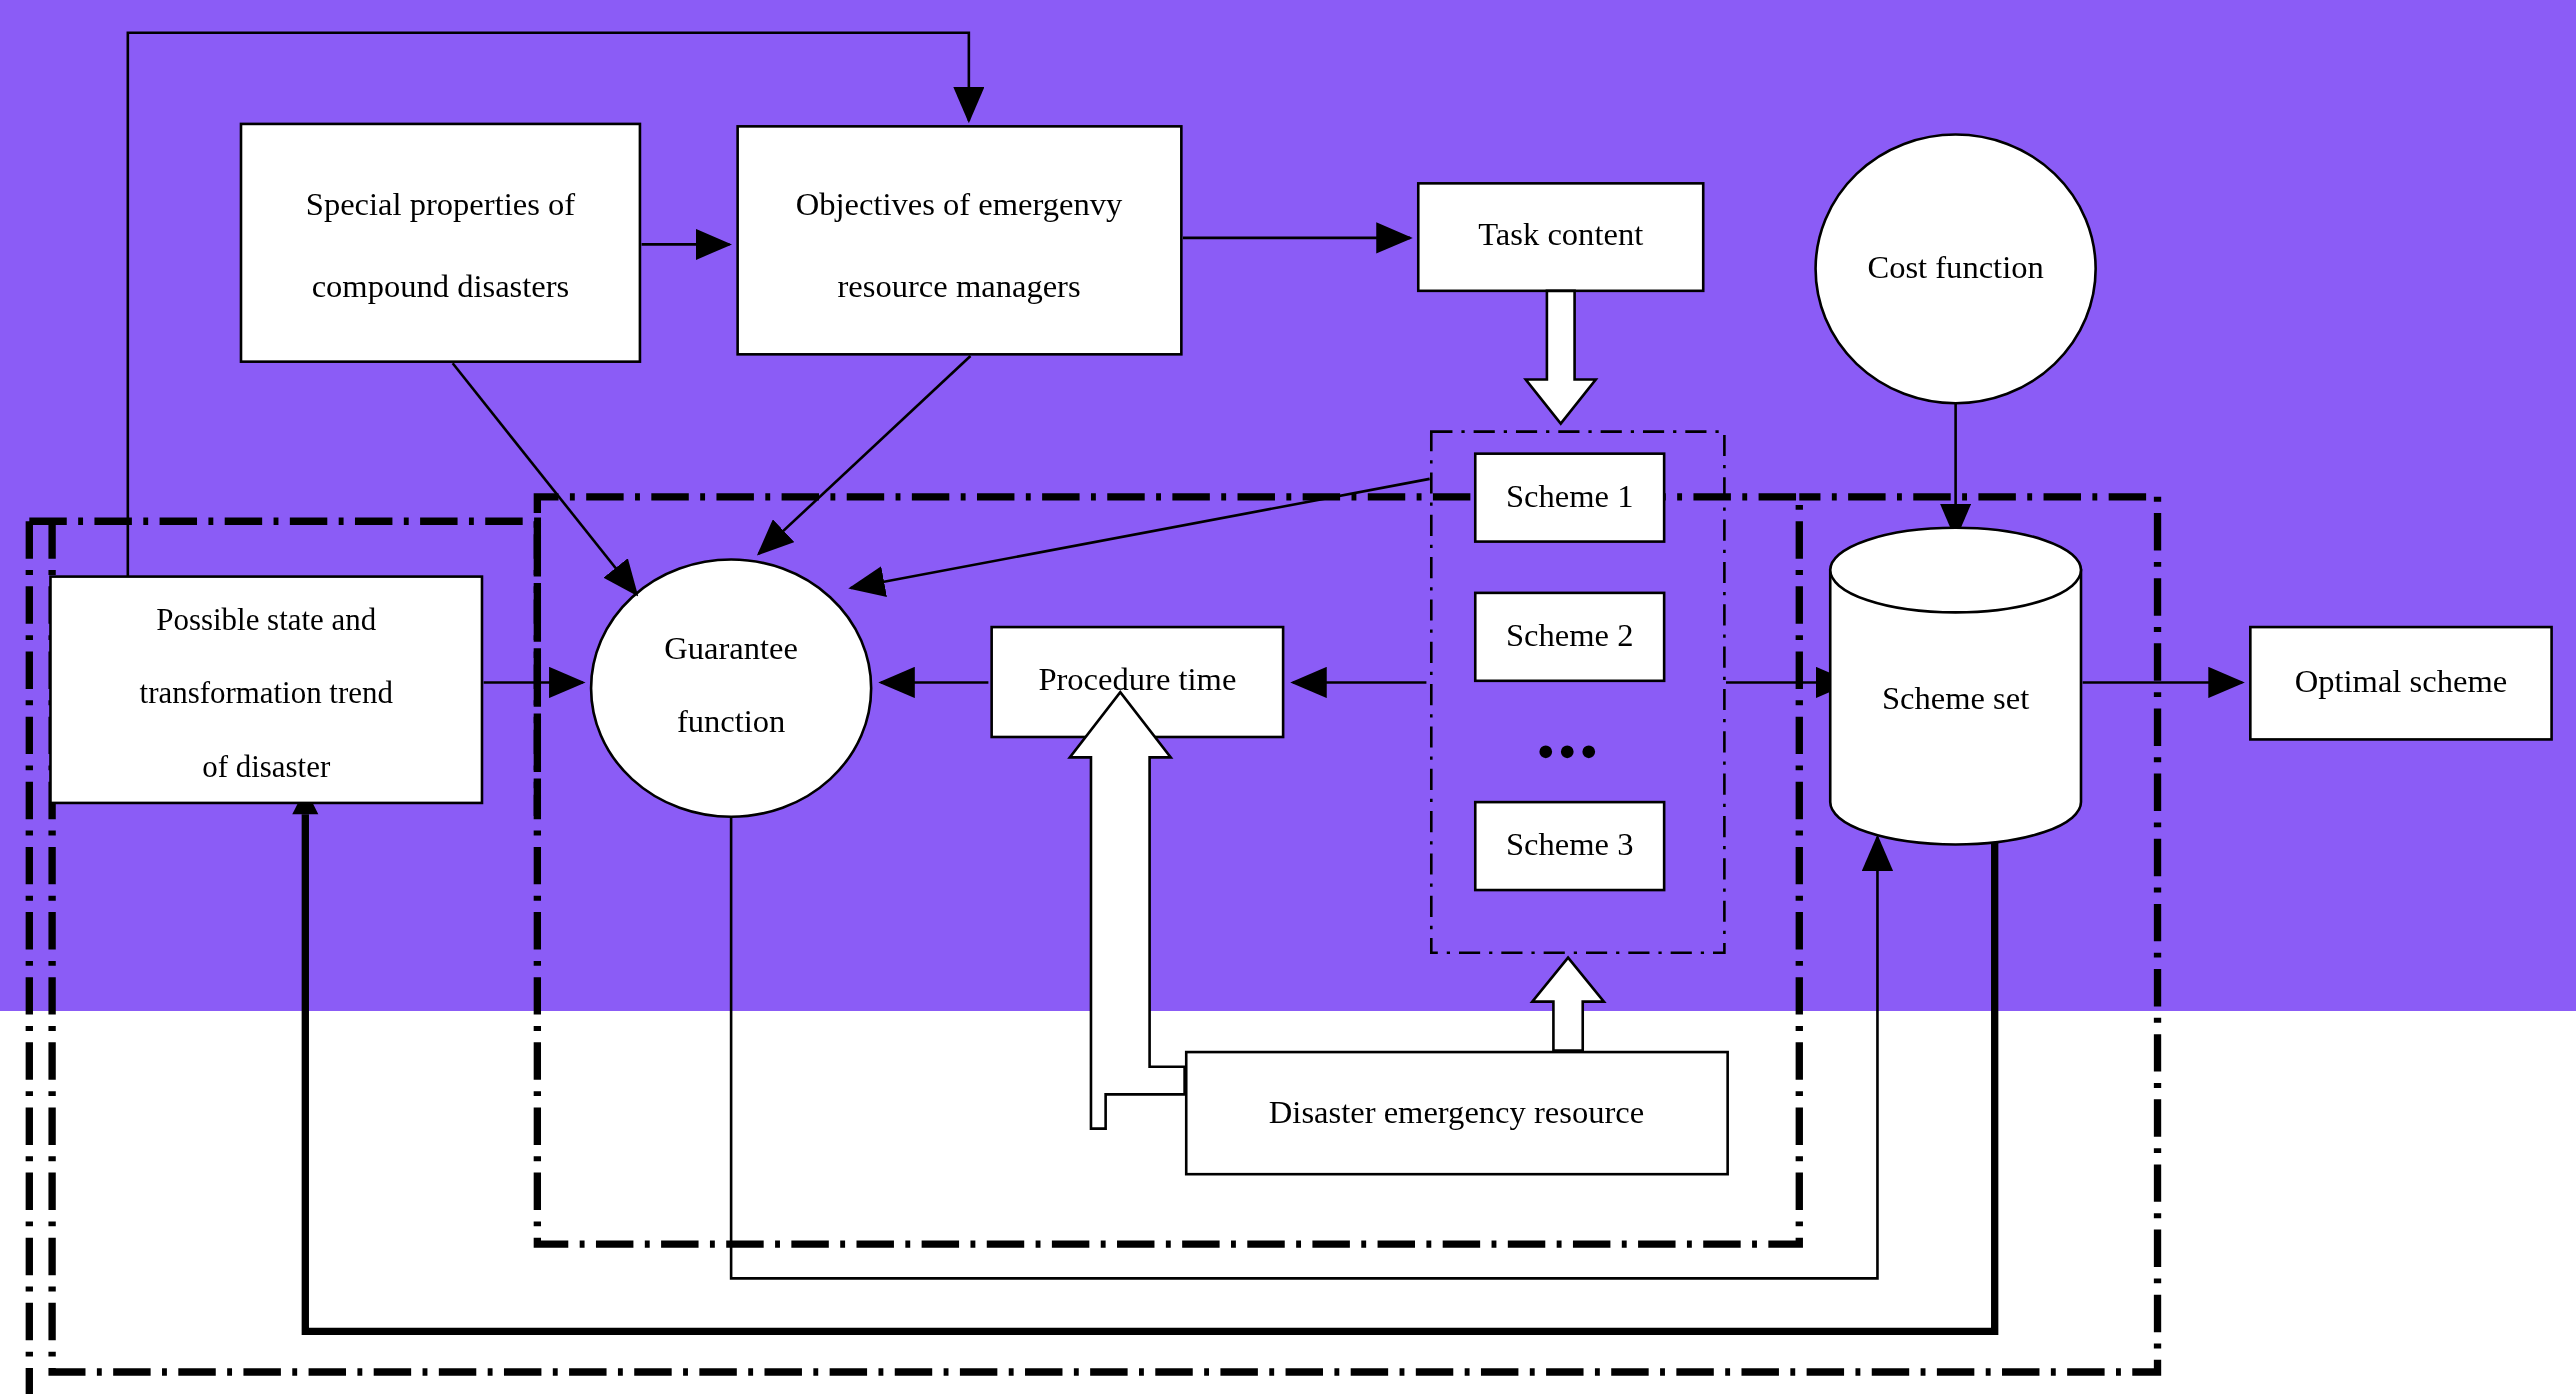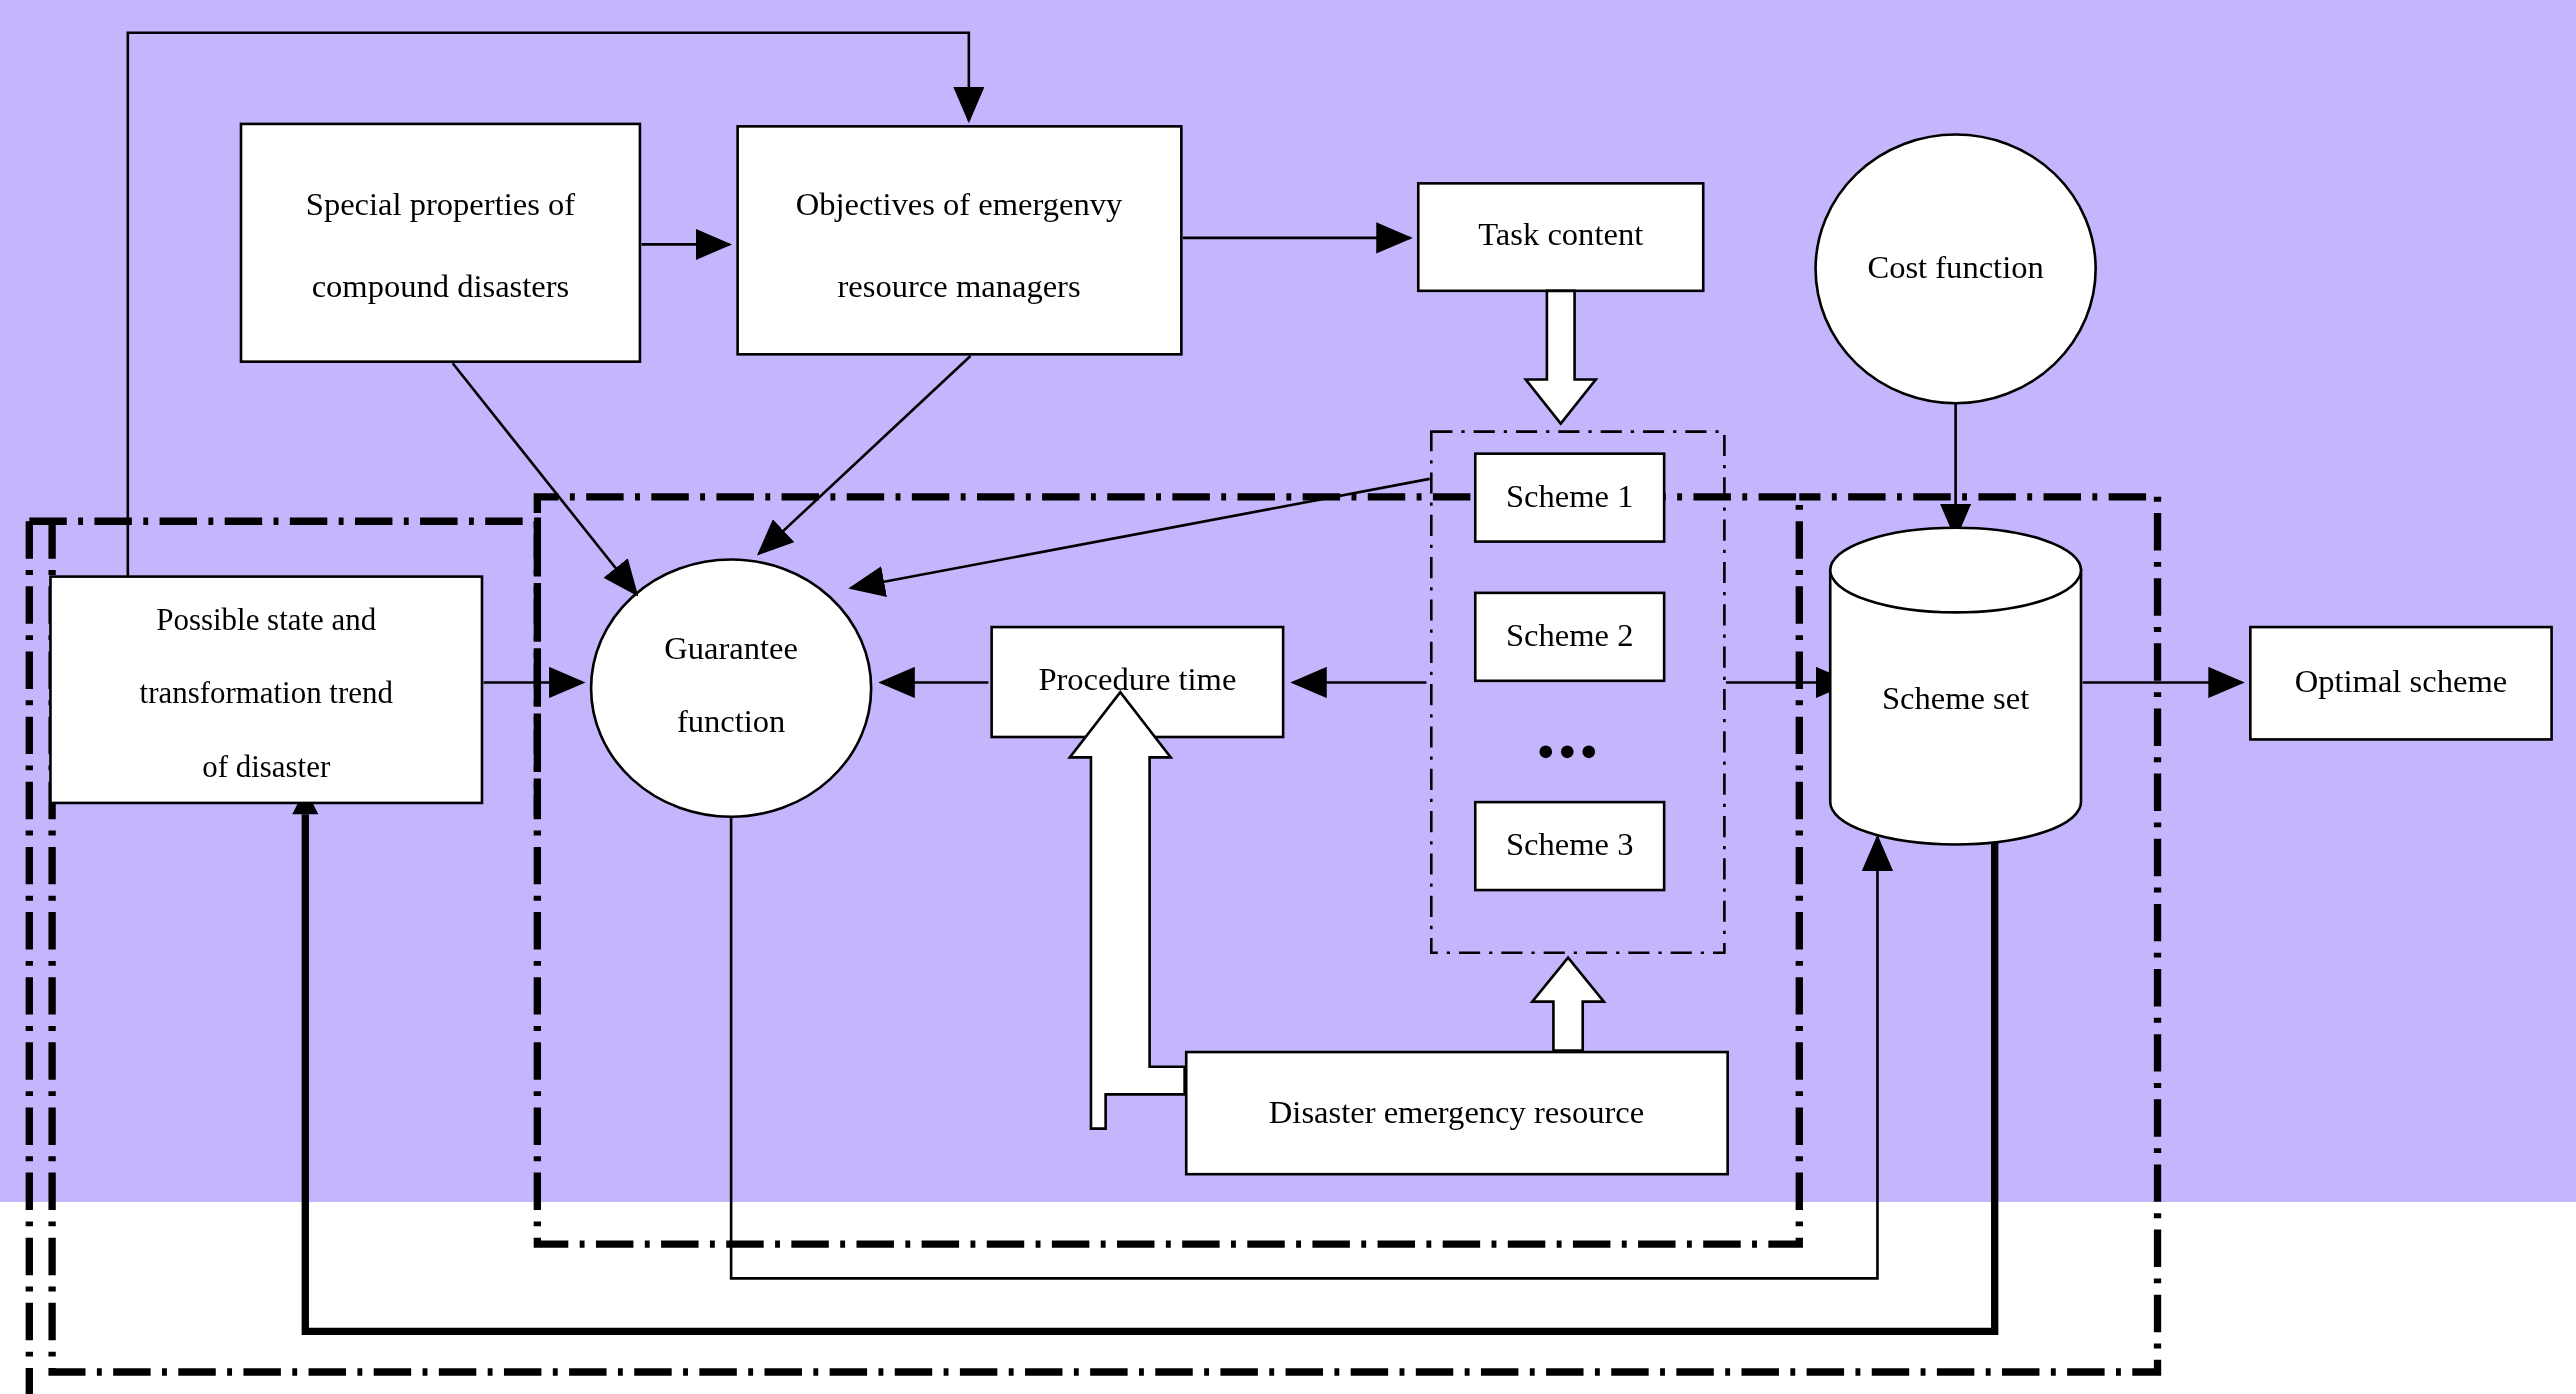--- a/index.html
+++ b/index.html
@@ -1,18 +1,18 @@
 <!DOCTYPE html>
 <html style="font-size:13px"><head>
 <meta charset="utf-8">
 <style>
   html,body{margin:0;padding:0;background:#ffffff;}
   body{width:2576px;height:1395px;overflow:hidden;
        font-family:"Liberation Serif","DejaVu Serif",serif;}
-  #stage{position:relative;width:2576px;height:1202px;background:#c4b5fd;}
+  #stage{position:relative;width:2576px;height:1011px;background:#8b5cf6;}
   svg{position:absolute;left:0;top:0;width:2576px;height:1395px;}
   .nodetext{font-family:"Liberation Serif","DejaVu Serif",serif;
             font-size:40px;fill:#000;text-anchor:middle;dominant-baseline:middle;}
   .nodetext.small{font-size:38px;}
   .dots{font-size:58px;font-weight:bold;letter-spacing:6px;}
   .bx{fill:#ffffff;stroke:#000000;stroke-width:3.2;}
   .thinline{stroke:#000;stroke-width:3.2;fill:none;}
   .thickline{stroke:#000;stroke-width:9;fill:none;}
   .dashdot-thick{stroke:#000;stroke-width:9;fill:none;
                  stroke-dasharray:46 14 6 14;stroke-linecap:butt;}

